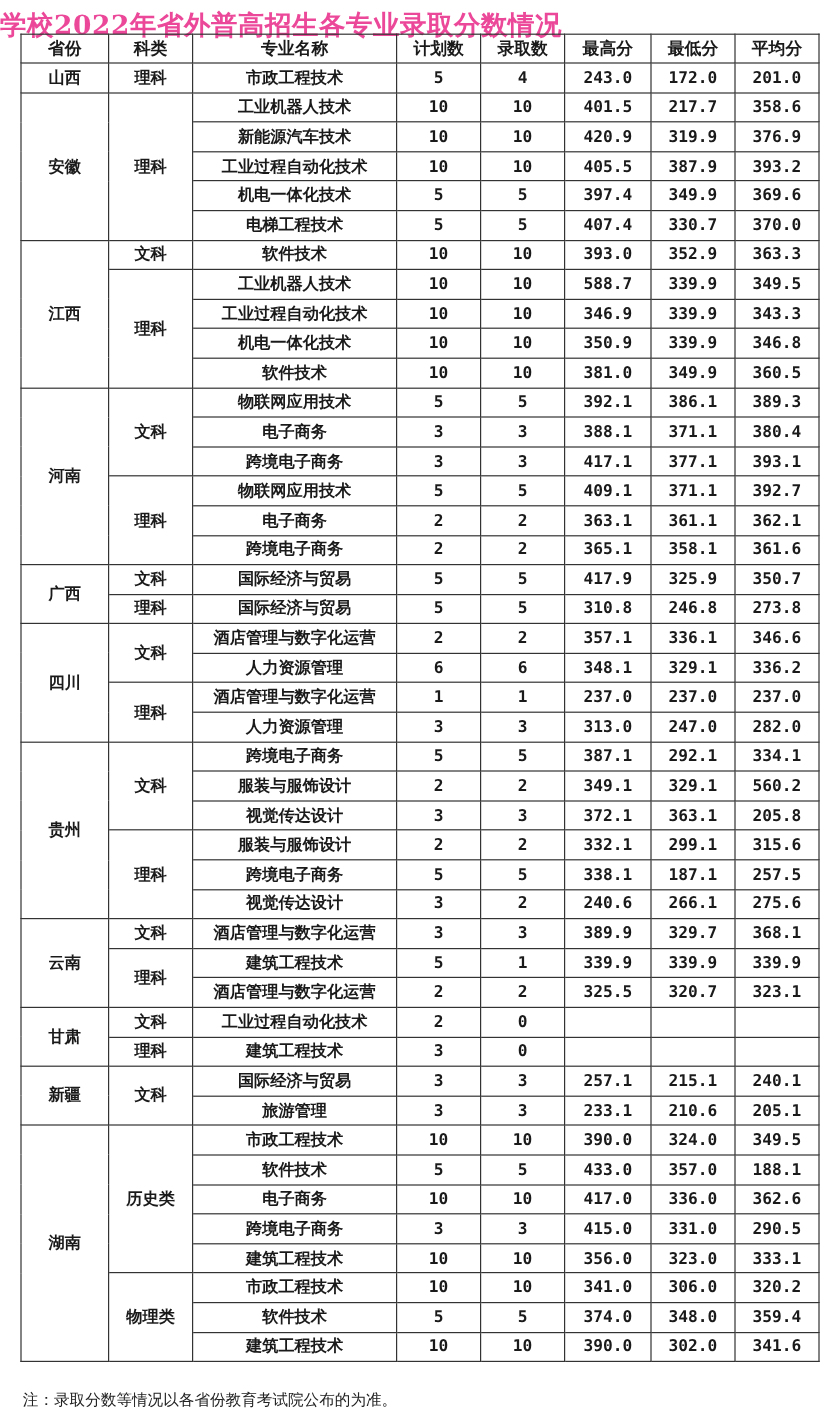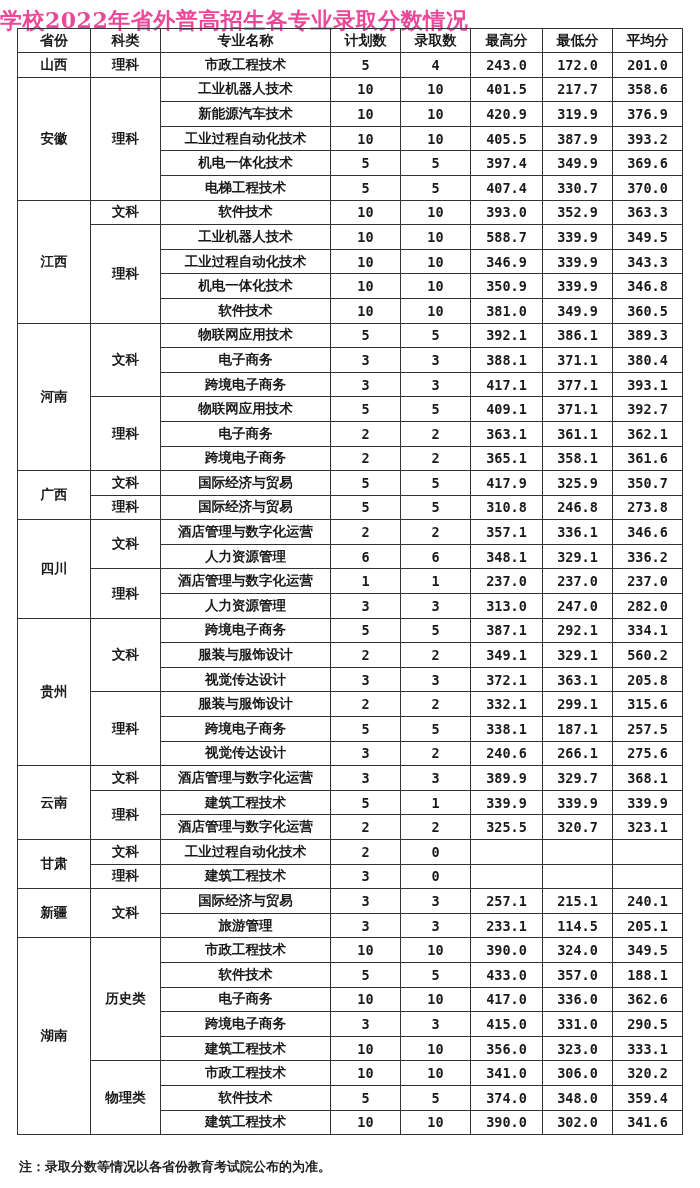--- a/index.html
+++ b/index.html
@@ -8,21 +8,21 @@
   .title { position: absolute; top: 6px; left: 0; width: 584px; 
            font-size: 22px; font-weight: bold; letter-spacing: 0.5px; color: #ec4899; }
   table.score { position: absolute; top: 28px; left: 17px; width: 665px;
                 border-collapse: collapse; table-layout: fixed; }
   table.score th, table.score td { border: 1.4px solid #333; text-align: center;
                 vertical-align: middle; padding: 0; overflow: hidden; white-space: nowrap; }
   table.score th { height: 23px; font-size: 14px; font-weight: bold; }
   table.score td { height: 23.6px; font-size: 13.5px; font-weight: bold; }
   td.num { font-family: "DejaVu Sans Mono", "Liberation Mono", monospace; font-weight: normal; font-size: 13px; }
   td.major { font-size: 13.5px; }
-  .note { position: absolute; top: 1158px; left: 19px; font-size: 13px; font-weight: bold; color: #222; }
+  .note { position: absolute; top: 1158px; left: 19px; font-size: 13px; font-weight: normal; color: #222; }
 </style>
 </head>
 <body>
 
 <div class="title">学校2022年省外普高招生各专业录取分数情况</div>
 
 <table class="score">
   <colgroup>
     <col style="width:73px">
       <col style="width:70px">
@@ -351,21 +351,21 @@
         <td class="num">3</td>
         <td class="num">257.1</td>
         <td class="num">215.1</td>
         <td class="num">240.1</td>
       </tr>
       <tr>
         <td class="major">旅游管理</td>
         <td class="num">3</td>
         <td class="num">3</td>
         <td class="num">233.1</td>
-        <td class="num">114.5</td>
+        <td class="num">210.6</td>
         <td class="num">205.1</td>
       </tr>
       <tr>
         <td rowspan="8">湖南</td>
         <td rowspan="5">历史类</td>
         <td class="major">市政工程技术</td>
         <td class="num">10</td>
         <td class="num">10</td>
         <td class="num">390.0</td>
         <td class="num">324.0</td>

